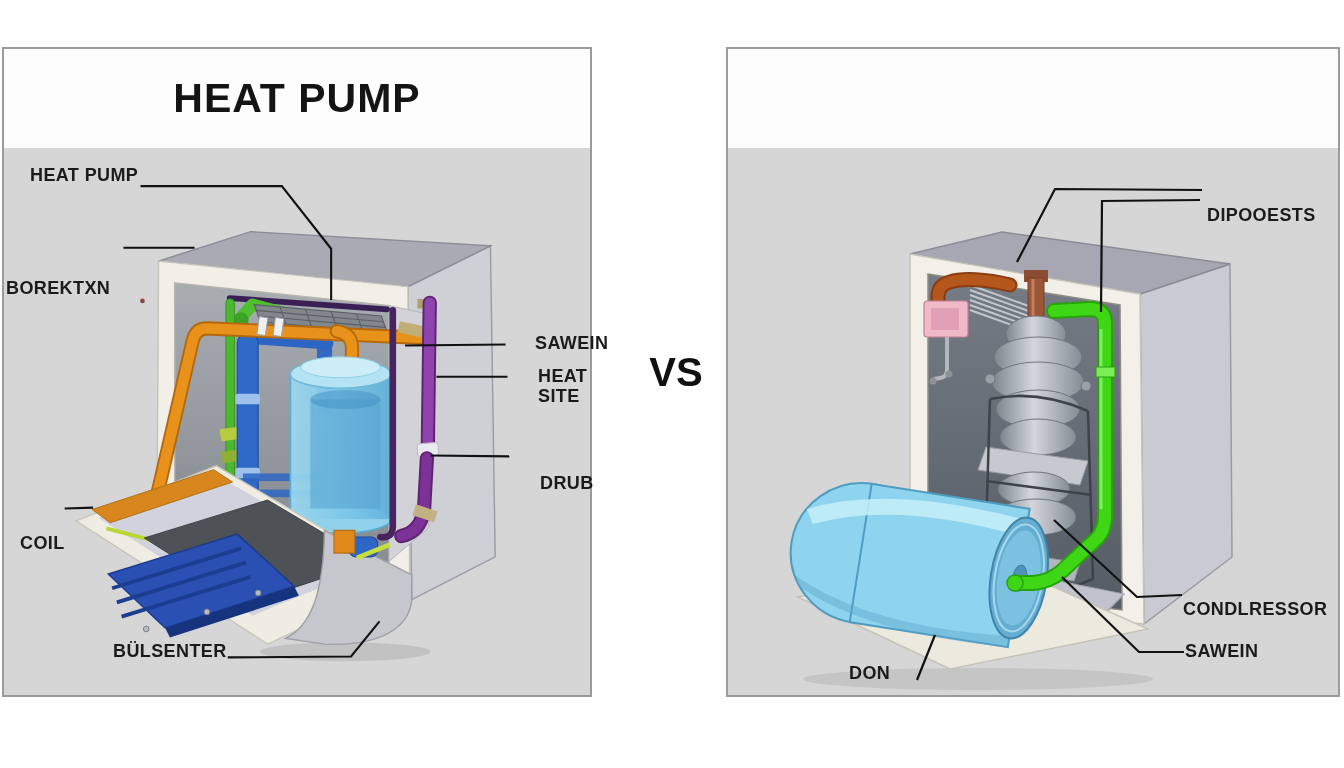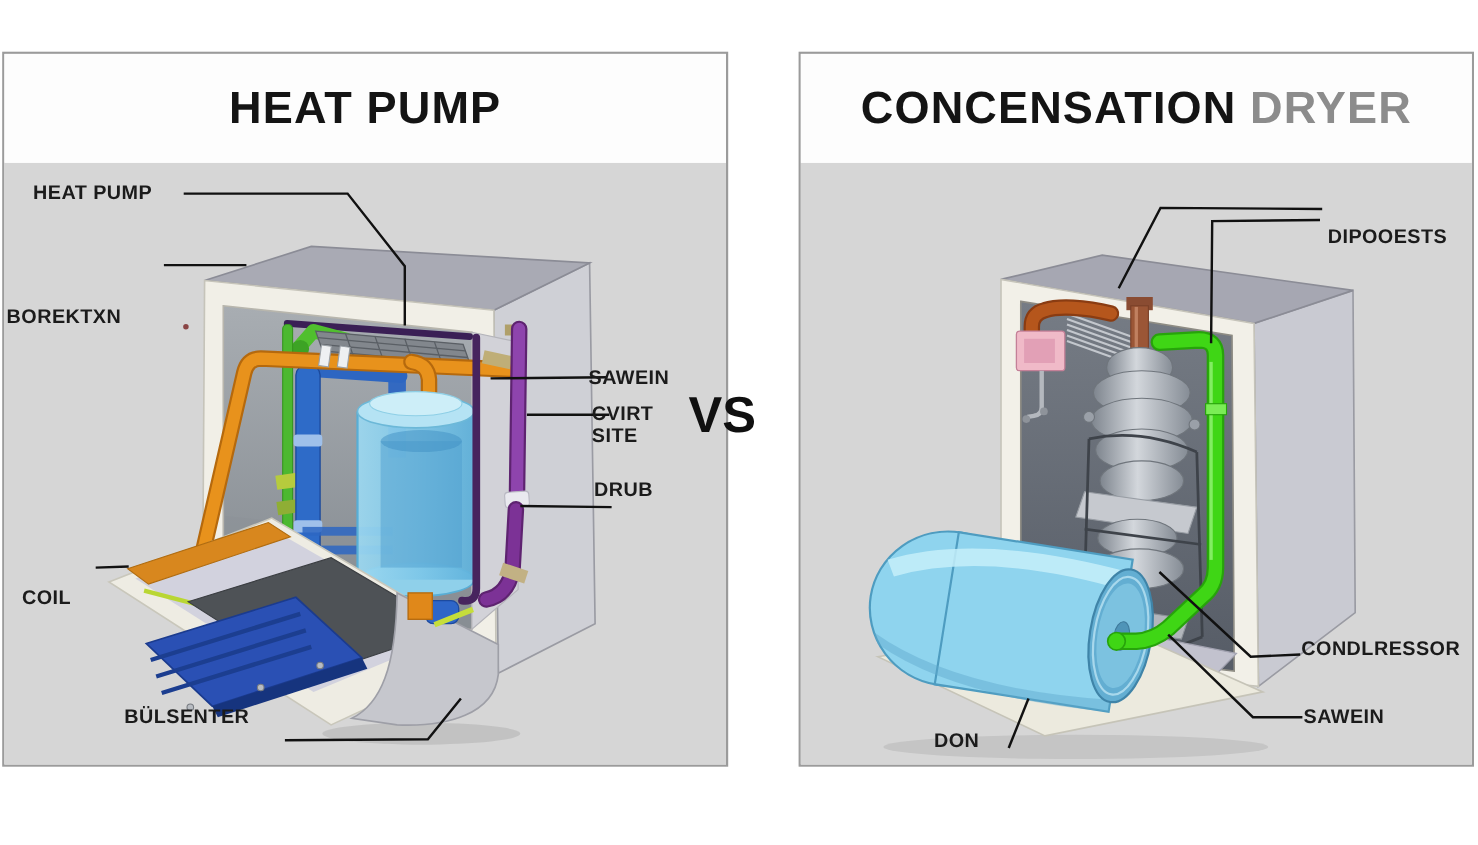--- a/index.html
+++ b/index.html
@@ -4,41 +4,41 @@
 <style>
   html,body{margin:0;padding:0;}
   body{
     width:1344px;height:768px;position:relative;overflow:hidden;
     background:#ffffff;font-family:"Liberation Sans",sans-serif;
   }
   .panel{
     position:absolute;top:47px;height:650px;box-sizing:border-box;
     border:2px solid #9b9b9b;background:#fdfdfd;
   }
-  .panel-left{left:2px;width:660px;}
+  .panel-left{left:2px;width:590px;}
   .panel-right{left:726px;width:614px;}
   .band{
     position:absolute;left:0;right:0;top:0;height:99px;background:#fdfdfd;
     display:flex;align-items:center;justify-content:center;z-index:1;
   }
   .content{
     position:absolute;left:0;right:0;top:99px;bottom:0;background:#d6d6d6;z-index:0;
   }
   .title{
     font-size:41px;font-weight:bold;letter-spacing:1px;color:#141414;white-space:nowrap;
   }
   .title .secondary{color:#8c8c8c;}
   svg.illus{position:absolute;left:0;top:0;width:100%;height:100%;z-index:2;}
   .lbl{
     position:absolute;font-size:18px;font-weight:bold;color:#1b1b1b;
     letter-spacing:.4px;line-height:20px;white-space:nowrap;z-index:3;
   }
   .vs{
-    position:absolute;left:626px;top:350px;width:100px;
-    font-size:46px;font-weight:bold;color:#101010;z-index:4;
+    position:absolute;left:626px;top:350px;width:100px;text-align:center;
+    font-size:40px;font-weight:bold;color:#101010;z-index:4;
   }
 </style>
 </head>
 <body>
 
 <div class="panel panel-left">
   <div class="band">
     <div class="title">HEAT PUMP</div>
   </div>
   <div class="content"></div>
@@ -150,32 +150,29 @@
       <polyline points="450,411 533,412"></polyline>
     </g>
   </svg>
 
   <div class="lbl" style="left:26px;top:116px">HEAT PUMP</div>
   <div class="lbl" style="left:2px;top:229px">BOREKTXN</div>
   <div class="lbl" style="left:16px;top:484px">COIL</div>
   <div class="lbl" style="left:109px;top:592px">BÜLSENTER</div>
   <div class="lbl" style="left:531px;top:284px">SAWEIN</div>
   <div class="lbl" style="left:534px;top:317px">
-    <div>CVIRT</div>
+    <div>HEAT</div>
     <div>SITE</div>
   </div>
-  <div class="lbl" style="left:536px;top:386px">DRUB</div>
+  <div class="lbl" style="left:536px;top:424px">DRUB</div>
 </div>
 
 <div class="vs">VS</div>
 
 <div class="panel panel-right">
-  <div class="band">
-    <div class="title"><span>CONCENSATION</span><span> </span><span class="secondary">DRYER</span></div>
-  </div>
   <div class="content"></div>
 
   <svg class="illus" viewBox="0 0 610 646">
     <defs>
       <linearGradient id="rint" x1="0" y1="0" x2="0" y2="1">
         <stop offset="0" stop-color="#767c85"></stop>
           <stop offset="1" stop-color="#565c66"></stop>
       </linearGradient>
       <linearGradient id="met" x1="0" y1="0" x2="1" y2="0">
         <stop offset="0" stop-color="#7e858e"></stop>
@@ -259,16 +256,16 @@
     <g stroke="#111111" stroke-width="2.2" fill="none">
       <polyline points="289,213 327,140 474,141"></polyline>
       <polyline points="373,263 374,152 472,151"></polyline>
       <polyline points="326,471 409,548 454,546"></polyline>
       <polyline points="334,528 411,603 456,603"></polyline>
       <polyline points="189,631 207,586"></polyline>
     </g>
   </svg>
 
   <div class="lbl" style="left:479px;top:156px">DIPOOESTS</div>
-  <div class="lbl" style="left:455px;top:530px">CONDLRESSOR</div>
+  <div class="lbl" style="left:455px;top:550px">CONDLRESSOR</div>
   <div class="lbl" style="left:457px;top:592px">SAWEIN</div>
   <div class="lbl" style="left:121px;top:614px">DON</div>
 </div>
 
 </body></html>

